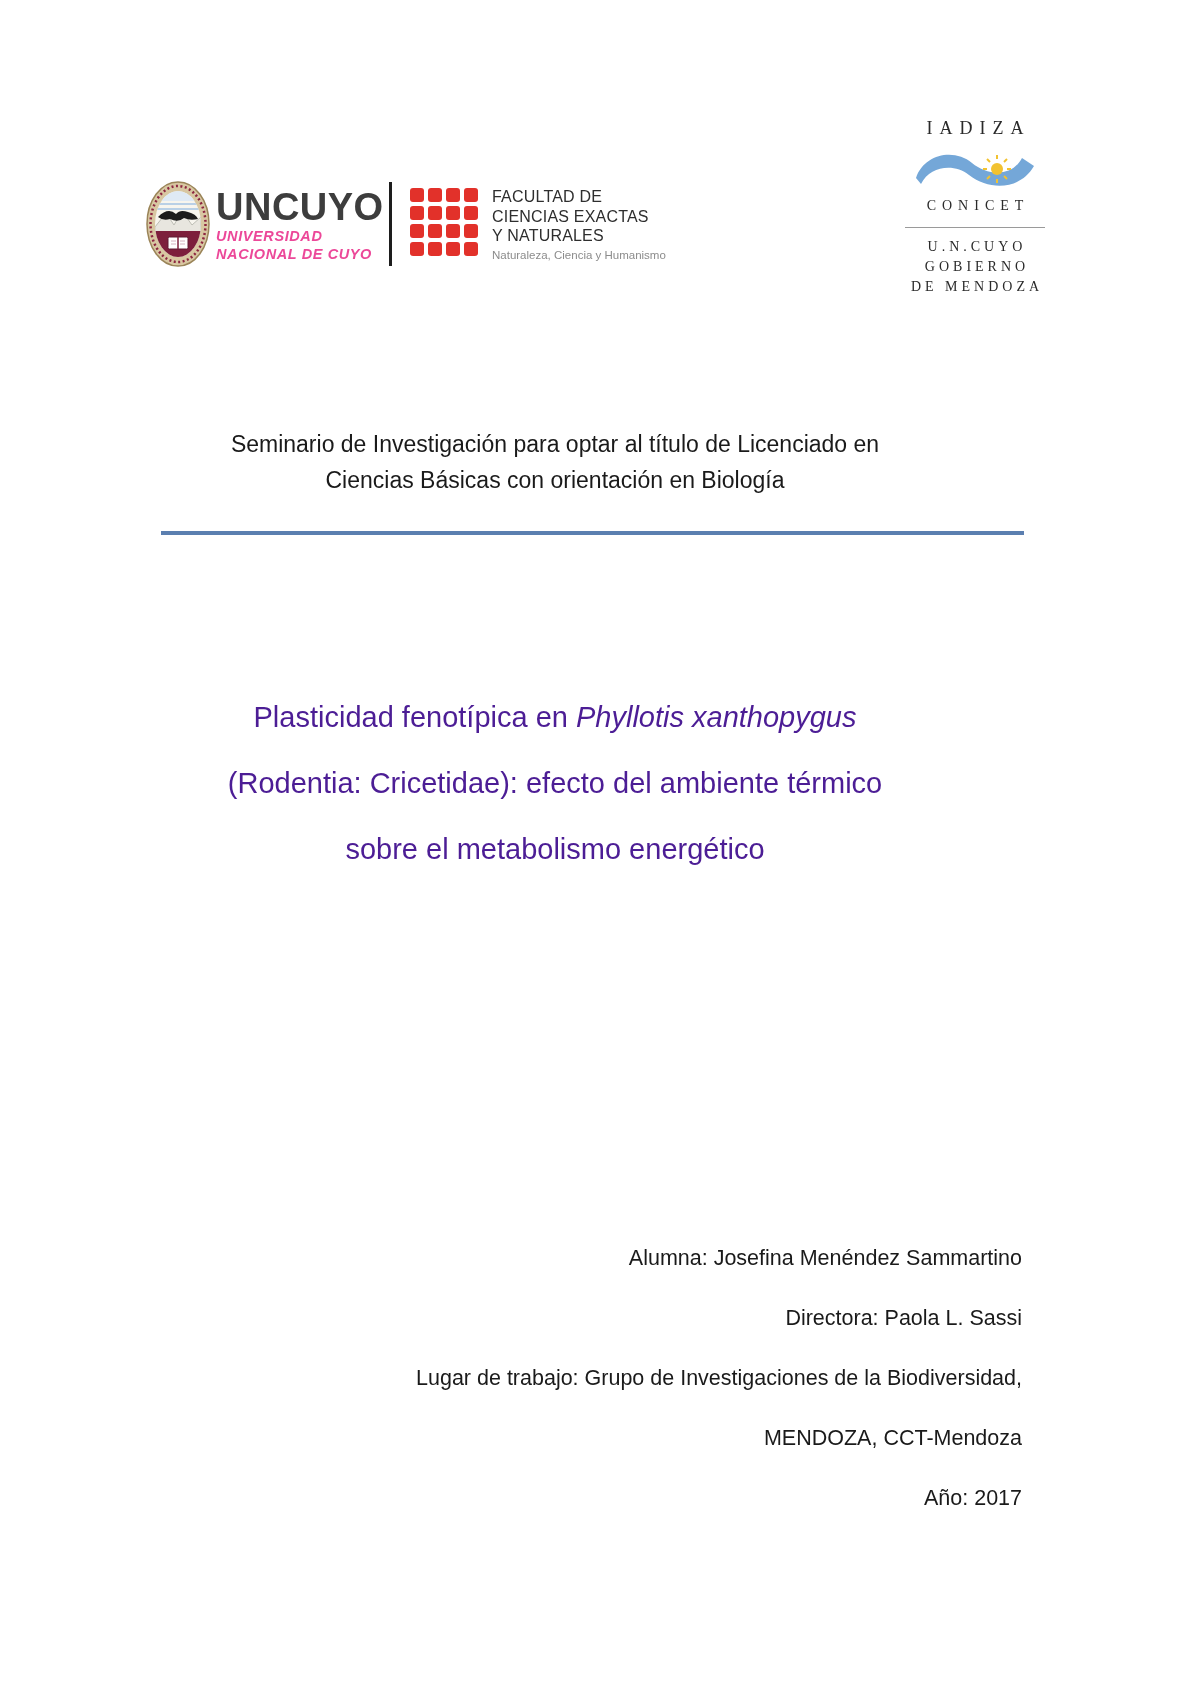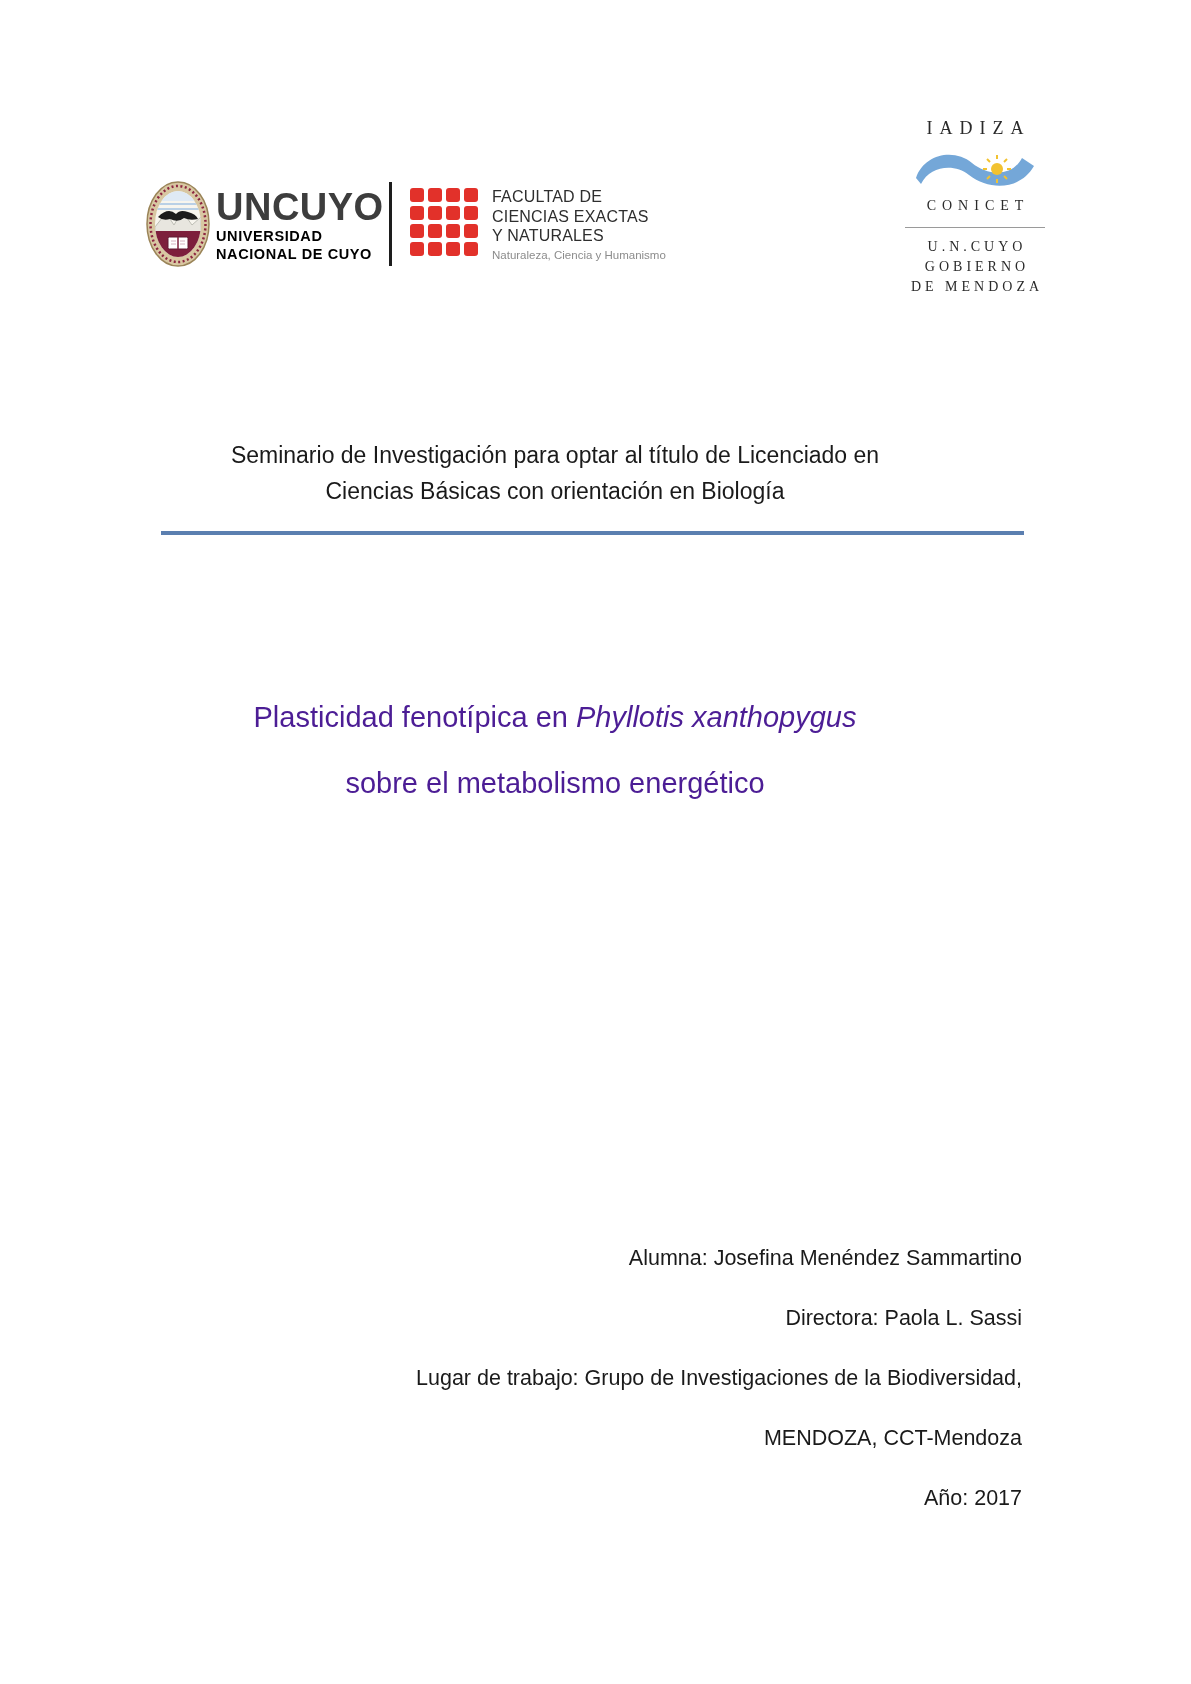--- a/index.html
+++ b/index.html
@@ -10,21 +10,21 @@
     font-family:"Liberation Sans", sans-serif;
     color:#1f1f1f;
     overflow:hidden;
   }
 
   
   .uncuyo-lockup{position:absolute;left:146px;top:180px;height:88px;}
   .uncuyo-seal{position:absolute;left:0;top:1px;width:64px;height:86px;}
   .uncuyo-text{position:absolute;left:70px;top:8px;color:#3d3d3d;}
   .uncuyo-acronym{font-size:38px;font-weight:600;letter-spacing:0.5px;line-height:38px;color:#3d3d3d;}
-  .uncuyo-sub{font-size:14.5px;font-weight:600;letter-spacing:0.6px;line-height:16px;margin-top:2px;color:#000000;}
+  .uncuyo-sub{font-size:14.5px;font-weight:600;letter-spacing:0.6px;line-height:16px;margin-top:2px;color:#ec4899;font-style:italic;}
   .lockup-divider{position:absolute;left:243px;top:2px;width:3px;height:84px;background:#1d1d1d;}
   .faculty-grid{
     position:absolute;left:264px;top:8px;
     display:grid;grid-template-columns:repeat(4,14px);grid-template-rows:repeat(4,14px);
     gap:4px;
   }
   .faculty-grid .sq{width:14px;height:14px;border-radius:3px;background:#e2312a;}
   .faculty-text{position:absolute;left:346px;top:7px;width:240px;}
   .faculty-line{font-size:16px;font-weight:normal;color:#2e2e2e;line-height:19.5px;letter-spacing:0.2px;}
   .faculty-tagline{font-size:11.5px;color:#8c8c8c;margin-top:3px;}
@@ -35,21 +35,21 @@
     text-align:center;font-family:"Liberation Serif", serif;color:#2a2a2a;
   }
   .iadiza-name{font-size:18px;letter-spacing:7px;text-indent:7px;line-height:20px;}
   .iadiza-ribbon{display:block;margin:8px auto 4px auto;width:126px;height:46px;}
   .iadiza-conicet{font-size:14px;letter-spacing:6px;text-indent:6px;line-height:20px;margin-top:4px;}
   .iadiza-divider{width:140px;height:1px;background:#9a9a9a;margin:11px auto 9px auto;}
   .iadiza-line{font-size:14px;letter-spacing:4px;text-indent:4px;line-height:20px;}
 
   
   .seminar-heading{
-    position:absolute;left:160px;top:437px;width:790px;
+    position:absolute;left:160px;top:426px;width:790px;
     text-align:center;font-size:23px;line-height:36px;color:#1a1a1a;
   }
   .accent-rule{
     position:absolute;left:161px;top:531px;width:863px;height:4px;
     background:#5b7fb0;
   }
 
   
   .main-title{
     position:absolute;left:0px;top:684px;width:1110px;
@@ -159,20 +159,21 @@
 
   <div class="seminar-heading">
     <div>Seminario de Investigación para optar al título de Licenciado en</div>
     <div>Ciencias Básicas con orientación en Biología</div>
   </div>
 
   <div class="accent-rule"></div>
 
   <div class="main-title">
     <div class="t-line"><span>Plasticidad fenotípica en </span><em>Phyllotis xanthopygus</em></div>
+    <div class="t-line">(Rodentia: Cricetidae): efecto del ambiente térmico</div>
     <div class="t-line">sobre el metabolismo energético</div>
   </div>
 
   <div class="credits">
     <div class="c-line">Alumna: Josefina Menéndez Sammartino</div>
     <div class="c-line">Directora: Paola L. Sassi</div>
     <div class="c-line">Lugar de trabajo: Grupo de Investigaciones de la Biodiversidad,</div>
     <div class="c-line">MENDOZA, CCT-Mendoza</div>
     <div class="c-line">Año: 2017</div>
   </div>

